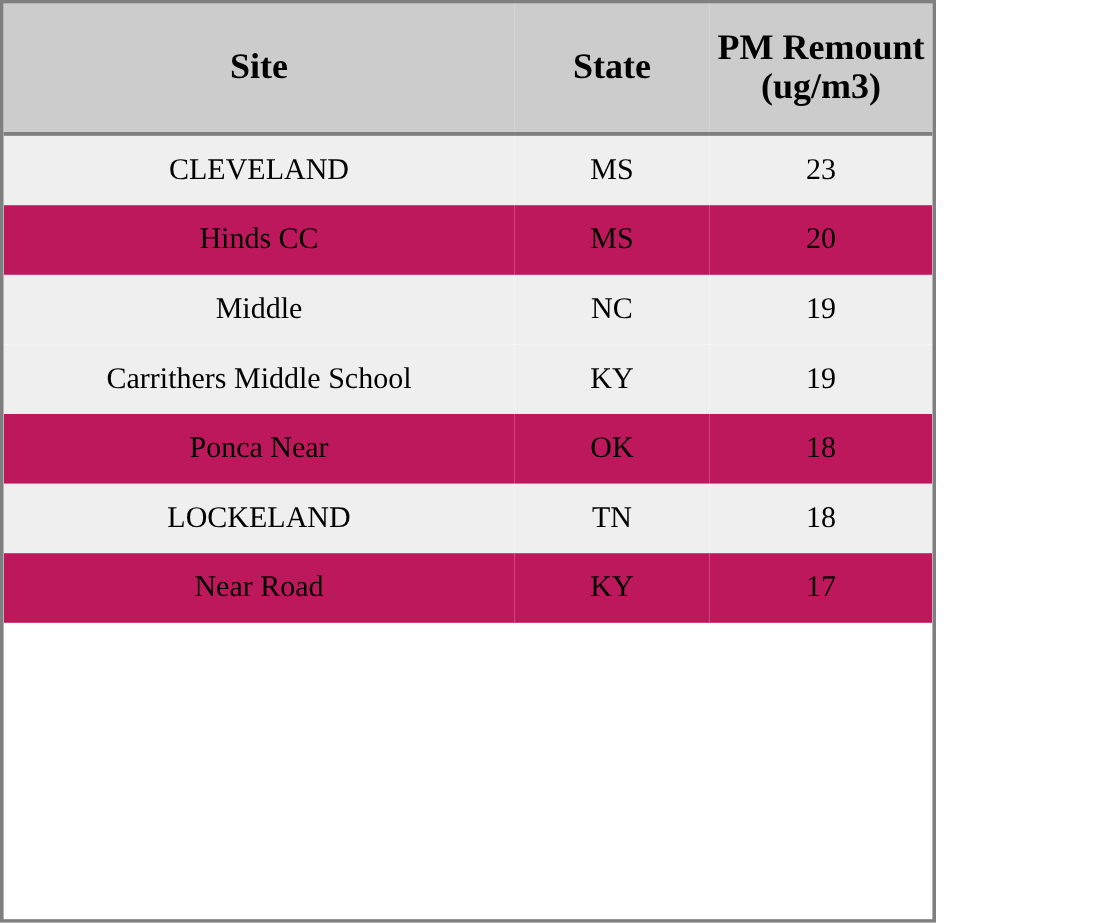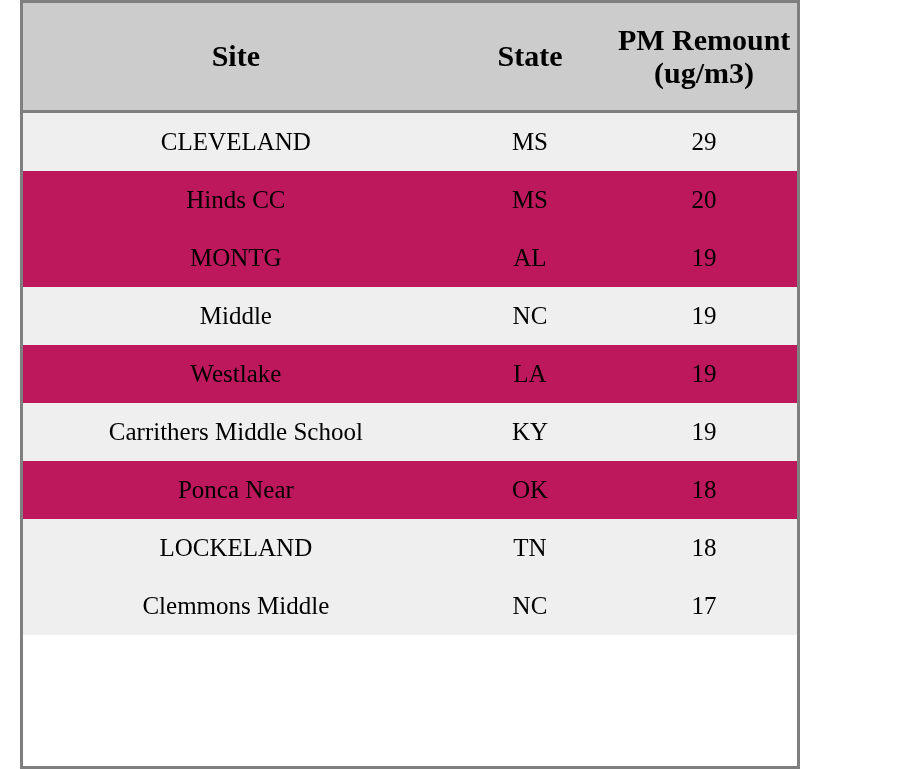--- a/index.html
+++ b/index.html
@@ -12,21 +12,20 @@
     height: 769px;
     font-family: "Liberation Serif", serif;
   }
   .table-frame {
     box-sizing: border-box;
     width: 780px;
     height: 769px;
     border: 3px solid #7f7f7f;
     background: #ffffff;
     overflow: hidden;
-    margin-left: 20px;
   }
   table.data-table {
     border-collapse: collapse;
     width: 100%;
     table-layout: fixed;
   }
   col.col-site   { width: 55%; }
   col.col-state  { width: 21%; }
   col.col-value  { width: 24%; }
 
@@ -71,57 +70,47 @@
       <tr>
         <th>Site</th>
         <th>State</th>
         <th>PM Remount (ug/m3)</th>
       </tr>
     </thead>
     <tbody>
       <tr class="row-odd">
         <td>CLEVELAND</td>
         <td>MS</td>
-        <td>29</td>
+        <td>23</td>
       </tr>
       <tr class="row-even">
         <td>Hinds CC</td>
         <td>MS</td>
         <td>20</td>
       </tr>
-      <tr class="row-even">
-        <td>MONTG</td>
-        <td>AL</td>
-        <td>19</td>
-      </tr>
       <tr class="row-odd">
         <td>Middle</td>
         <td>NC</td>
-        <td>19</td>
-      </tr>
-      <tr class="row-even">
-        <td>Westlake</td>
-        <td>LA</td>
         <td>19</td>
       </tr>
       <tr class="row-odd">
         <td>Carrithers Middle School</td>
         <td>KY</td>
         <td>19</td>
       </tr>
       <tr class="row-even">
         <td>Ponca Near</td>
         <td>OK</td>
         <td>18</td>
       </tr>
       <tr class="row-odd">
         <td>LOCKELAND</td>
         <td>TN</td>
         <td>18</td>
       </tr>
-      <tr class="row-odd">
-        <td>Clemmons Middle</td>
-        <td>NC</td>
+      <tr class="row-even">
+        <td>Near Road</td>
+        <td>KY</td>
         <td>17</td>
       </tr>
     </tbody>
   </table>
 </div>
 
 </body></html>

